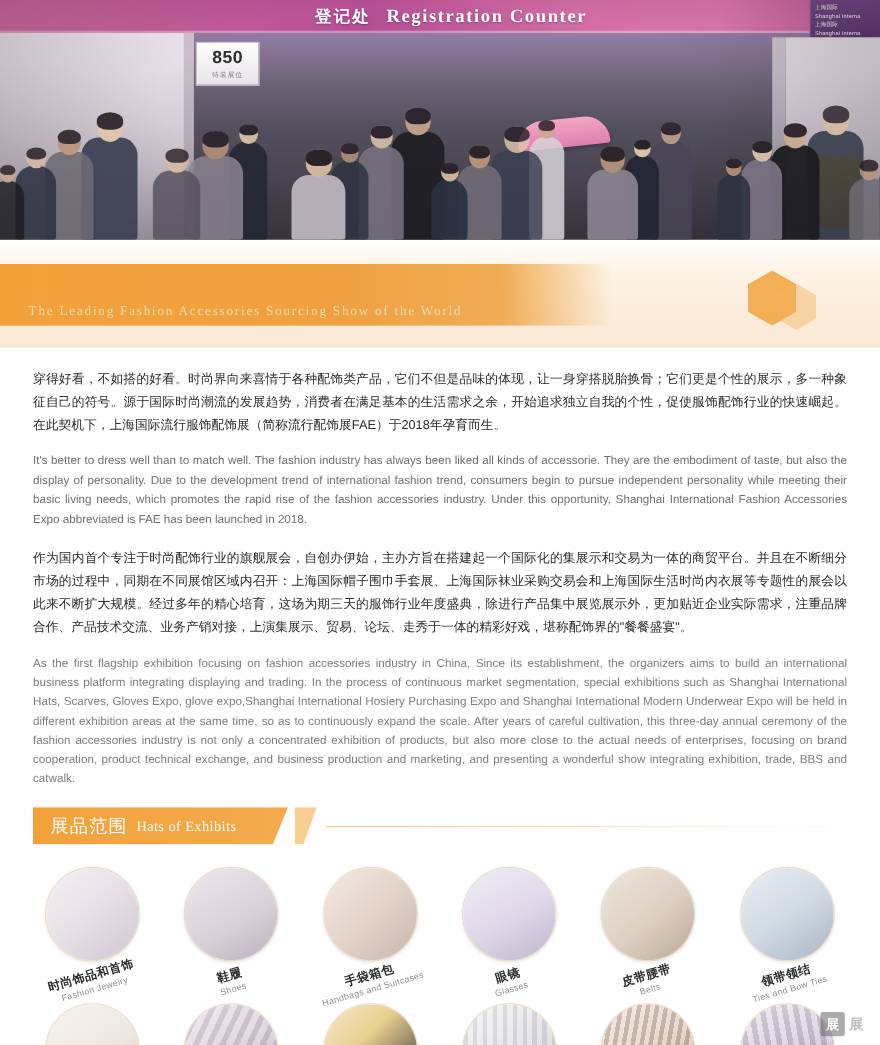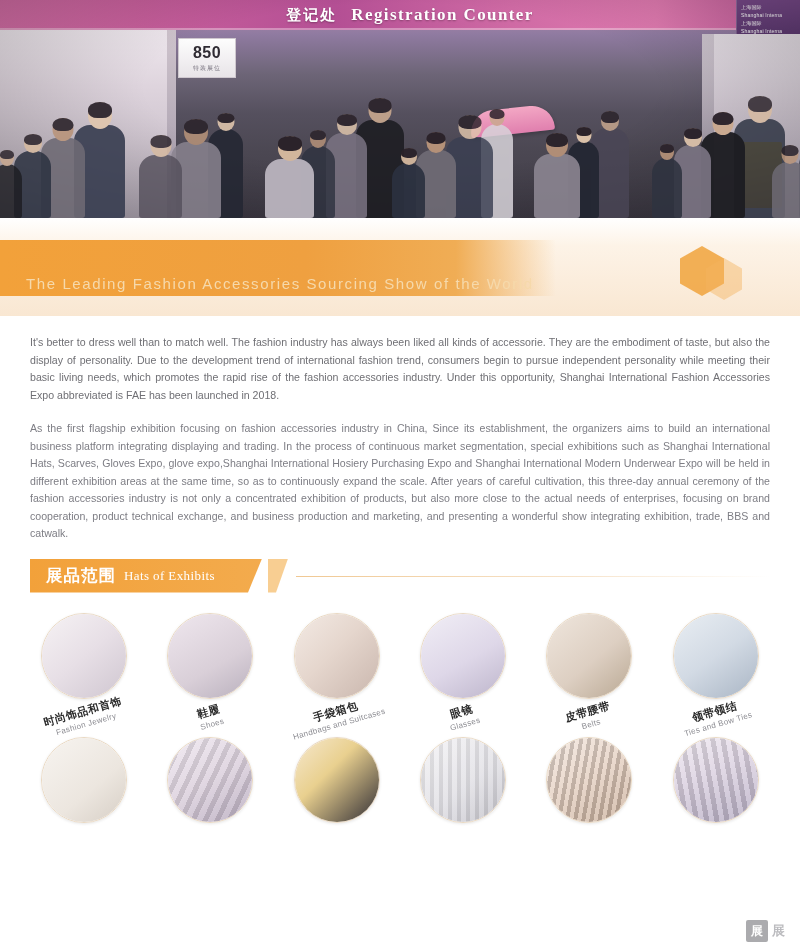--- a/index.html
+++ b/index.html
@@ -130,22 +130,22 @@
     border-bottom: 28px solid transparent;
     border-left: 28px solid #f0ad55;
     opacity: .0;
   }
   .band-cn {
     position: absolute; left: 26px; top: 26px;
     font-size: 23px; font-weight: 700; color: #ffffff; letter-spacing: 1px;
   }
   .band-en {
     position: absolute; left: 26px; top: 57px;
-    font-size: 15px; color: #f6d9ab; letter-spacing: 1.6px;
-    font-family: Liberation Sans, sans-serif;
+    font-size: 12px; color: #f6d9ab; letter-spacing: 1.6px;
+    font-family: Liberation Serif, serif;
   }
   .hex {
     position: absolute; right: 76px; top: 28px;
     width: 44px; height: 50px;
     background: #f0a33c;
     clip-path: polygon(50% 0%, 100% 25%, 100% 75%, 50% 100%, 0% 75%, 0% 25%);
     opacity: .85;
   }
   .hex.outline {
     right: 58px; top: 40px; width: 36px; height: 42px;
@@ -175,21 +175,21 @@
     width: 800px; height: 40px;
   }
   .scope-chip {
     position: absolute; left: 30px; top: 0;
     height: 34px; min-width: 232px;
     background: linear-gradient(90deg,#f2a13a,#f3ab4d);
     display: flex; align-items: center; gap: 8px;
     padding: 0 30px 0 16px;
     clip-path: polygon(0 0, 100% 0, calc(100% - 14px) 100%, 0 100%);
   }
-  .scope-cn { font-size: 16.5px; font-weight: 700; color: #fff; letter-spacing: 1px; }
+  .scope-cn { font-size: 16.5px; font-weight: 400; color: #fff; letter-spacing: 1px; }
   .scope-en { font-size: 13px; color: #fff; font-family: "Liberation Serif", serif; letter-spacing: .4px; }
   .scope-arrow {
     position: absolute; left: 268px; top: 0; width: 20px; height: 34px;
     background: #f5bd6e;
     clip-path: polygon(0 0, 100% 0, calc(100% - 12px) 100%, 0 100%);
     opacity: .75;
   }
   .scope-rule {
     position: absolute; left: 296px; top: 17px; right: 30px; height: 1px;
     background: linear-gradient(90deg,#f0c893,#f7e4cc 60%,#ffffff);
@@ -407,21 +407,23 @@
   </div>
 
   <div class="band">
     <div class="band-ribbon"></div>
     <div class="hex"></div>
     <div class="hex outline"></div>
     <div class="band-en">The Leading Fashion Accessories Sourcing Show of the World</div>
   </div>
 
   <div class="content">
+    <p class="cn">穿得好看，不如搭的好看。时尚界向来喜情于各种配饰类产品，它们不但是品味的体现，让一身穿搭脱胎换骨；它们更是个性的展示，多一种象征自己的符号。源于国际时尚潮流的发展趋势，消费者在满足基本的生活需求之余，开始追求独立自我的个性，促使服饰配饰行业的快速崛起。在此契机下，上海国际流行服饰配饰展（简称流行配饰展FAE）于2018年孕育而生。</p>
     <p class="en">It's better to dress well than to match well. The fashion industry has always been liked all kinds of accessorie. They are the embodiment of taste, but also the display of personality. Due to the development trend of international fashion trend, consumers begin to pursue independent personality while meeting their basic living needs, which promotes the rapid rise of the fashion accessories industry. Under this opportunity, Shanghai International Fashion Accessories Expo abbreviated is FAE has been launched in 2018.</p>
+    <p class="cn">作为国内首个专注于时尚配饰行业的旗舰展会，自创办伊始，主办方旨在搭建起一个国际化的集展示和交易为一体的商贸平台。并且在不断细分市场的过程中，同期在不同展馆区域内召开：上海国际帽子围巾手套展、上海国际袜业采购交易会和上海国际生活时尚内衣展等专题性的展会以此来不断扩大规模。经过多年的精心培育，这场为期三天的服饰行业年度盛典，除进行产品集中展览展示外，更加贴近企业实际需求，注重品牌合作、产品技术交流、业务产销对接，上演集展示、贸易、论坛、走秀于一体的精彩好戏，堪称配饰界的"餐餐盛宴"。</p>
     <p class="en dim">As the first flagship exhibition focusing on fashion accessories industry in China, Since its establishment, the organizers aims to build an international business platform integrating displaying and trading. In the process of continuous market segmentation, special exhibitions such as Shanghai International Hats, Scarves, Gloves Expo, glove expo,Shanghai International Hosiery Purchasing Expo and Shanghai International Modern Underwear Expo will be held in different exhibition areas at the same time, so as to continuously expand the scale. After years of careful cultivation, this three-day annual ceremony of the fashion accessories industry is not only a concentrated exhibition of products, but also more close to the actual needs of enterprises, focusing on brand cooperation, product technical exchange, and business production and marketing, and presenting a wonderful show integrating exhibition, trade, BBS and catwalk.</p>
   </div>
 
   <div class="scope-bar">
     <div class="scope-chip">
       <span class="scope-cn">展品范围</span>
       <span class="scope-en">Hats of Exhibits</span>
     </div>
     <div class="scope-arrow"></div>
     <div class="scope-rule"></div>

